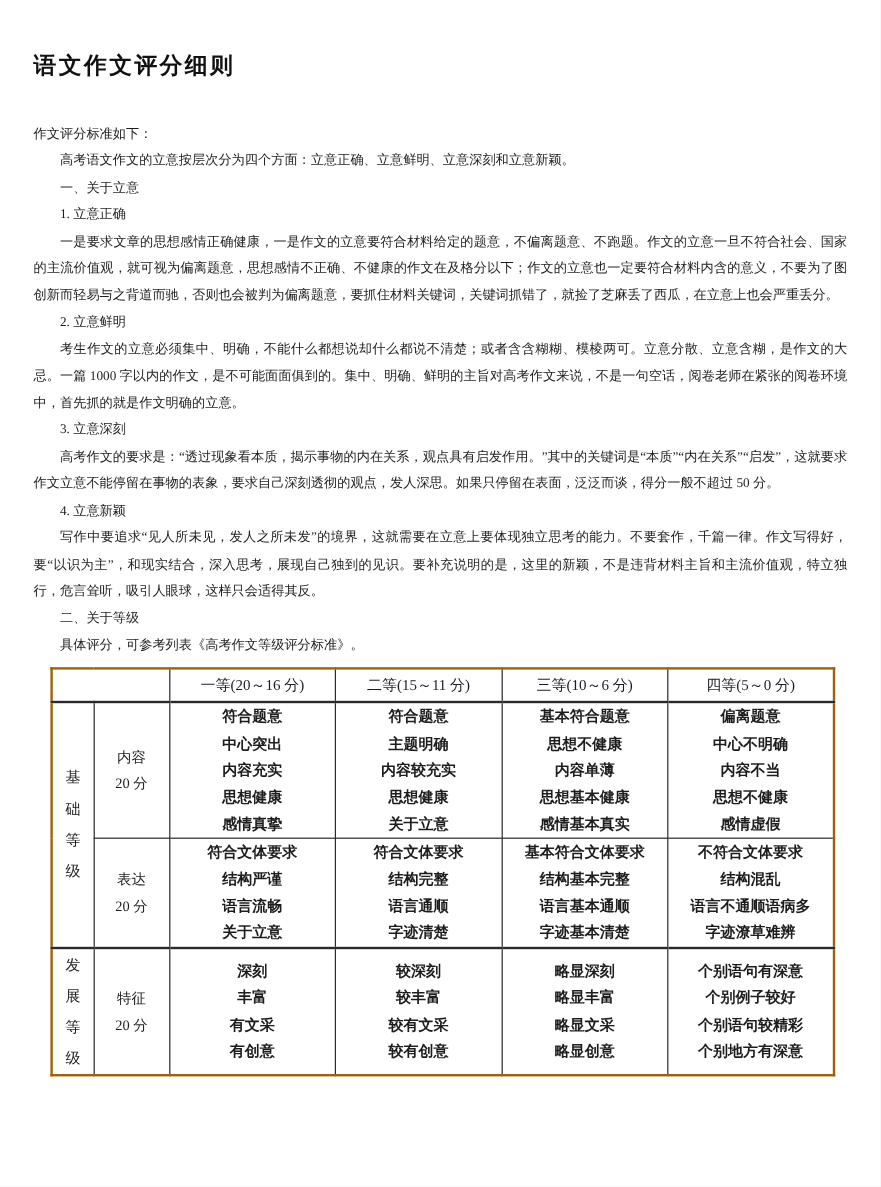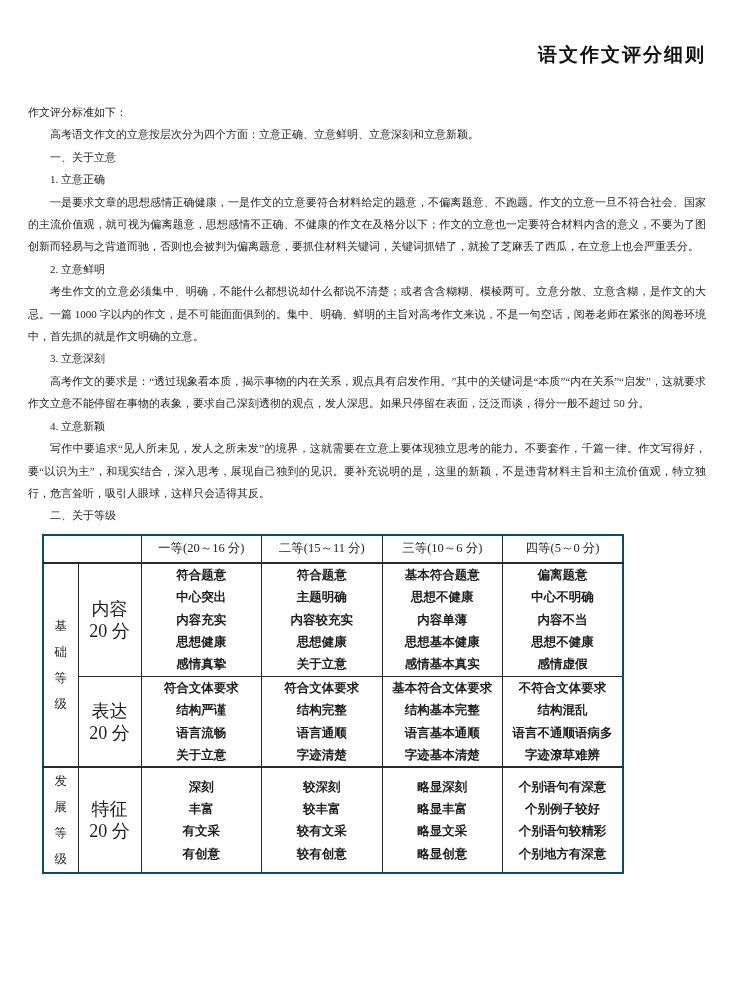--- a/index.html
+++ b/index.html
@@ -3,45 +3,45 @@
 <meta charset="utf-8">
 <style>
   html,body { margin:0; padding:0; background:#e9e9e9; }
   .page {
     width:734px; height:989px; margin:0 auto; background:#ffffff;
     box-sizing:border-box; padding:40px 28px 0 28px;
     font-family:"Liberation Serif","DejaVu Serif",serif;
     color:#1d1d1d; overflow:hidden; position:relative;
   }
   .doc-title {
-    margin:2px 0 0 0; text-align:right;
+    margin:2px 0 0 0; text-align:left;
     font-family:"Liberation Sans","DejaVu Sans",sans-serif;
     font-size:19px; font-weight:bold; letter-spacing:2px; color:#111111;
   }
   .body-text { margin-top:33px; }
   .para {
     margin:0; font-size:11px; line-height:22.4px;
     text-align:justify; text-indent:2em; word-break:break-all;
   }
   .para.plain { text-indent:0; }
   .rubric-table {
     border-collapse:collapse; table-layout:fixed;
-    width:582px; margin:7px 0 0 14px;
-    border:2px solid #0c4a6e; font-size:12.5px;
+    width:654px; margin:7px 0 0 14px;
+    border:2px solid #a16207; font-size:12.5px;
   }
   .rubric-table th, .rubric-table td {
     border:1px solid #2a2a2a; text-align:center; vertical-align:middle;
     padding:0; font-weight:normal; color:#1d1d1d;
   }
   .rubric-table thead th, .rubric-table thead td {
     height:26px; border-bottom:2px solid #2a2a2a;
   }
   .rubric-table tr.group-start td { border-top:2px solid #2a2a2a; }
   .group-cell div { line-height:26px; font-size:12.5px; }
-  .cat-cell div { line-height:22px; font-size:18px; }
+  .cat-cell div { line-height:22px; font-size:12px; }
   .data-cell { padding:2px 0; }
   .data-cell div { line-height:22.4px;font-weight:bold; }
   .col-group { width:35px; }
   .col-cat { width:63px; }
 </style>
 </head>
 <body>
 
 <div class="page">
   <h1 class="doc-title">语文作文评分细则</h1>
@@ -51,20 +51,21 @@
       <p class="para heading">一、关于立意</p>
       <p class="para heading">1. 立意正确</p>
       <p class="para body">一是要求文章的思想感情正确健康，一是作文的立意要符合材料给定的题意，不偏离题意、不跑题。作文的立意一旦不符合社会、国家的主流价值观，就可视为偏离题意，思想感情不正确、不健康的作文在及格分以下；作文的立意也一定要符合材料内含的意义，不要为了图创新而轻易与之背道而驰，否则也会被判为偏离题意，要抓住材料关键词，关键词抓错了，就捡了芝麻丢了西瓜，在立意上也会严重丢分。</p>
       <p class="para heading">2. 立意鲜明</p>
       <p class="para body">考生作文的立意必须集中、明确，不能什么都想说却什么都说不清楚；或者含含糊糊、模棱两可。立意分散、立意含糊，是作文的大忌。一篇 1000 字以内的作文，是不可能面面俱到的。集中、明确、鲜明的主旨对高考作文来说，不是一句空话，阅卷老师在紧张的阅卷环境中，首先抓的就是作文明确的立意。</p>
       <p class="para heading">3. 立意深刻</p>
       <p class="para body">高考作文的要求是：“透过现象看本质，揭示事物的内在关系，观点具有启发作用。”其中的关键词是“本质”“内在关系”“启发”，这就要求作文立意不能停留在事物的表象，要求自己深刻透彻的观点，发人深思。如果只停留在表面，泛泛而谈，得分一般不超过 50 分。</p>
       <p class="para heading">4. 立意新颖</p>
       <p class="para body">写作中要追求“见人所未见，发人之所未发”的境界，这就需要在立意上要体现独立思考的能力。不要套作，千篇一律。作文写得好，要“以识为主”，和现实结合，深入思考，展现自己独到的见识。要补充说明的是，这里的新颖，不是违背材料主旨和主流价值观，特立独行，危言耸听，吸引人眼球，这样只会适得其反。</p>
       <p class="para heading">二、关于等级</p>
+      <p class="para body">具体评分，可参考列表《高考作文等级评分标准》。</p>
     </div>
   <table class="rubric-table">
     <colgroup>
       <col class="col-group">
         <col class="col-cat">
       <col>
         <col>
         <col>
         <col>
     </colgroup>

